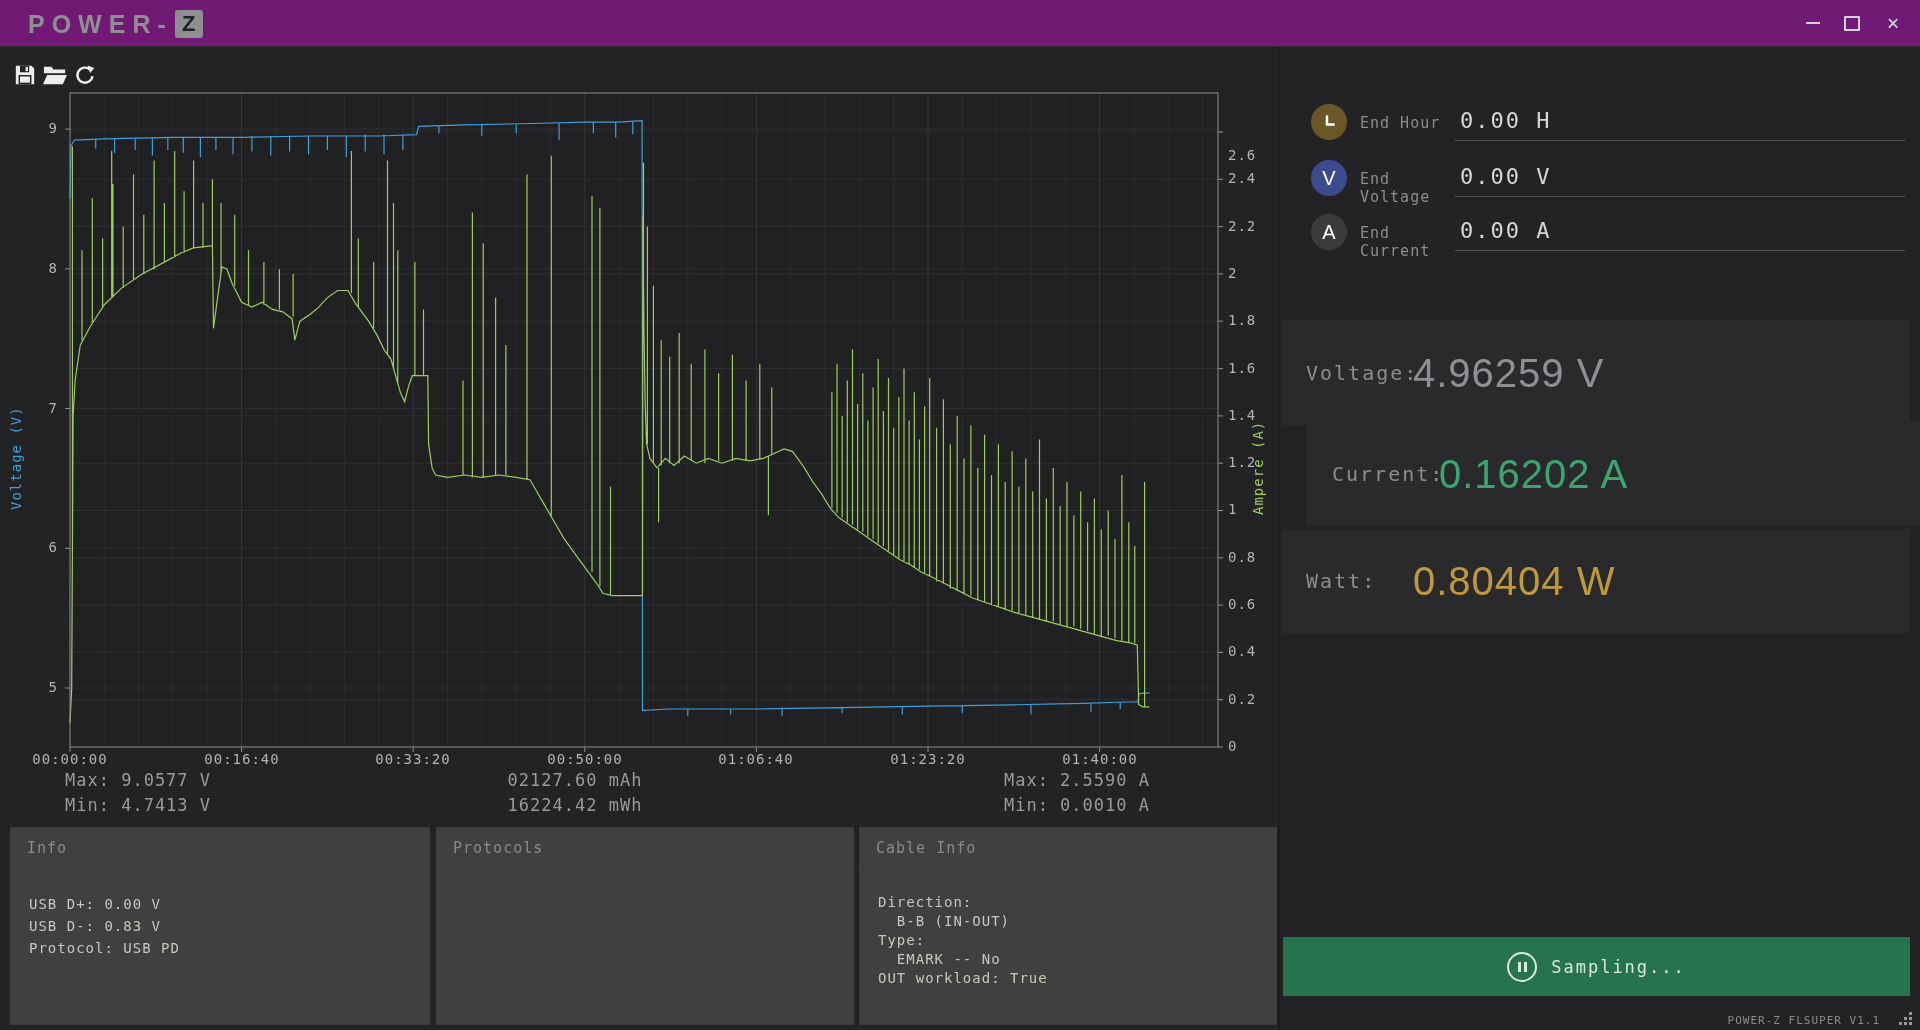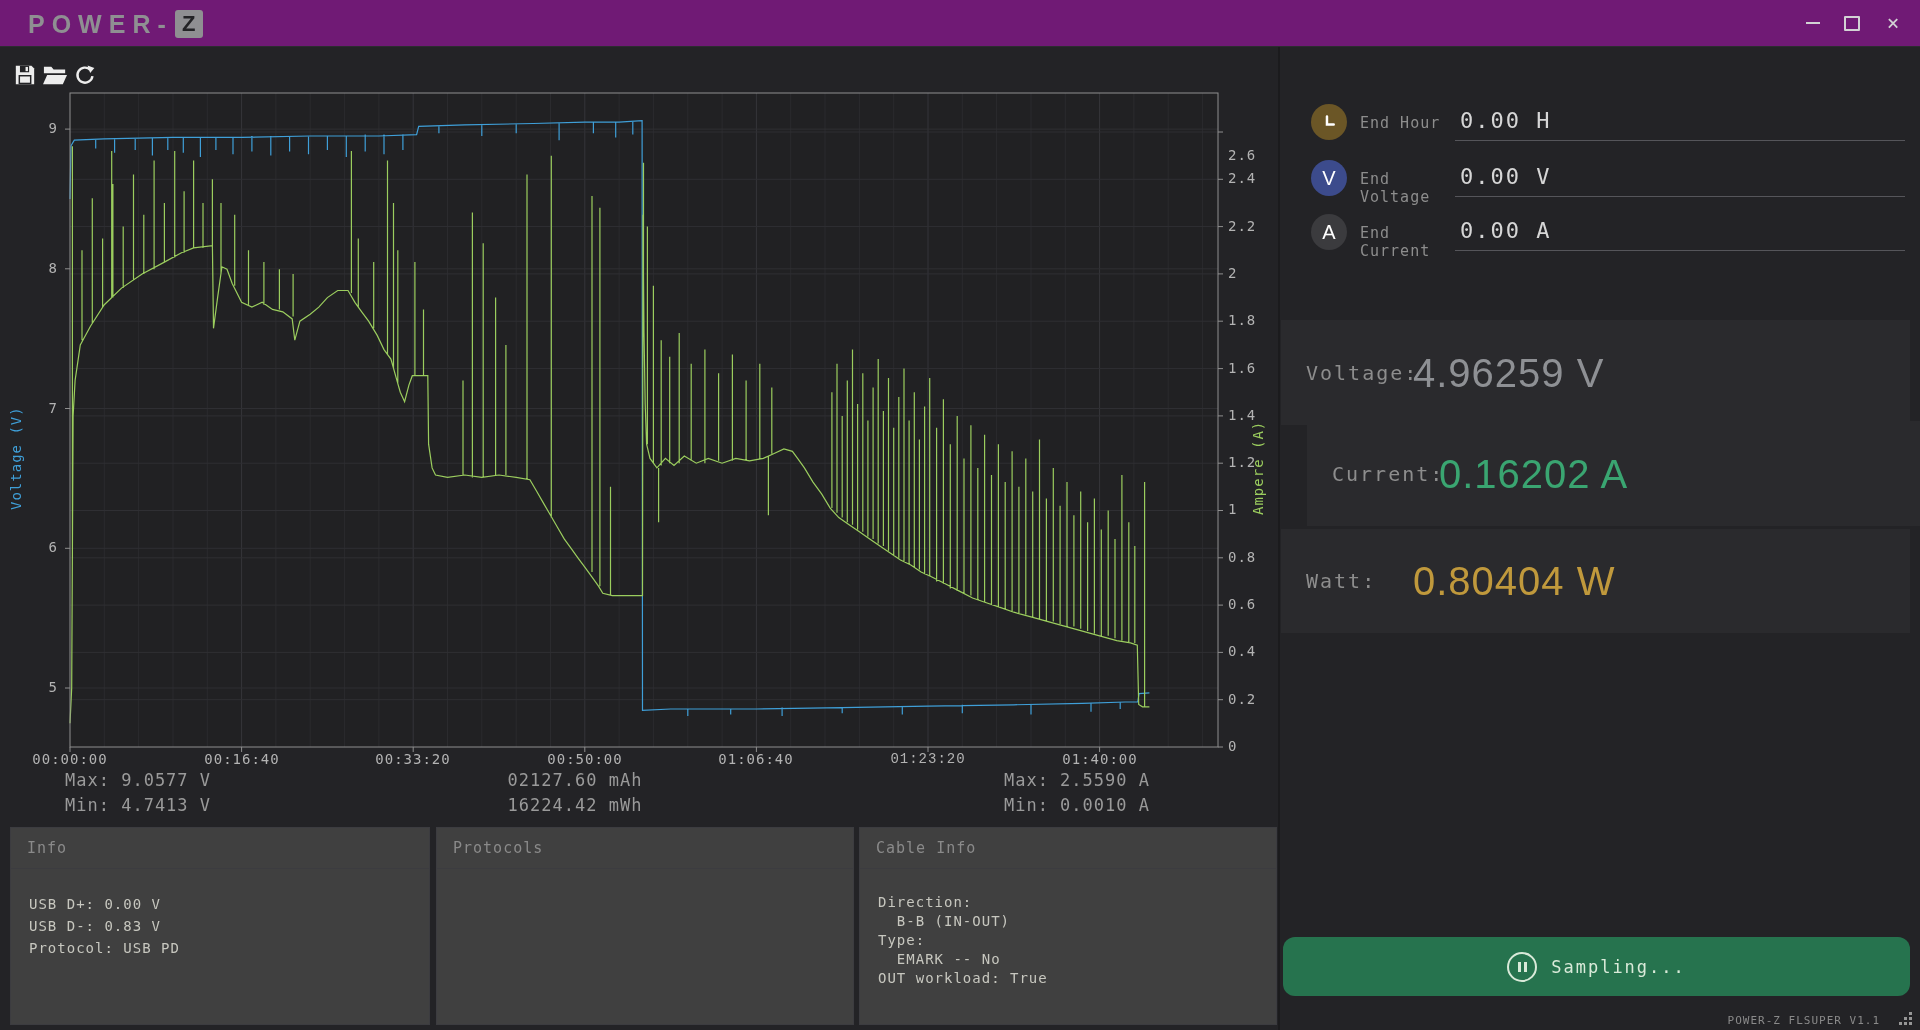--- a/index.html
+++ b/index.html
@@ -40,21 +40,21 @@
   #divider{left:1278px;top:47px;width:2px;height:983px;background:#1b1b1d;}
   .endrow-icon{position:absolute;left:1311px;width:36px;height:36px;border-radius:50%;display:flex;align-items:center;justify-content:center;
     color:#fff;font-size:20px;font-family:"Liberation Sans",sans-serif;}
   .endrow-label{position:absolute;left:1360px;width:100px;font-size:15px;color:#8d8d8d;letter-spacing:1px;}
   .endrow-value{position:absolute;left:1460px;font-size:22px;color:#d6d6d6;letter-spacing:2px;}
   .endrow-line{position:absolute;left:1455px;width:450px;height:1px;background:#55555a;}
   .reading{position:absolute;left:1281px;width:629px;height:105px;background:#2a2a2d;}
   .reading .rlabel{position:absolute;left:25px;top:50%;transform:translateY(-50%);font-size:20px;color:#8d8d8d;letter-spacing:2px;}
   .reading .rvalue{position:absolute;left:132px;top:50%;transform:translateY(-50%);
     font-family:"Liberation Sans",sans-serif;font-size:40px;letter-spacing:1px;}
-  #sampling-btn{left:1283px;top:937px;width:627px;height:59px;background:#26734e;border-radius:12px;
+  #sampling-btn{left:1283px;top:937px;width:627px;height:59px;background:#26734e;border-radius:0;
     display:flex;align-items:center;justify-content:center;gap:14px;cursor:pointer;}
   #sampling-btn .pcircle{width:26px;height:26px;border:2px solid #d9ead9;border-radius:50%;
     display:flex;align-items:center;justify-content:center;gap:3px;}
   #sampling-btn .pbar{width:3px;height:10px;background:#d9ead9;}
   #sampling-label{color:#d9ead9;font-size:17px;letter-spacing:2px;}
   #version{right:40px;top:1014px;font-size:11px;color:#8a8a8a;letter-spacing:1px;}
   #grip{right:8px;top:1022px;width:3px;height:3px;background:#969696;
     box-shadow:-5px 0 #969696,-10px 0 #969696,0 -5px #969696,-5px -5px #969696,0 -10px #969696;cursor:nwse-resize;}
 </style>
 </head>
@@ -200,21 +200,21 @@
       <div class="ticklabel atick" style="left:1164px;top:462px;">0.8</div>
       <div class="ticklabel atick" style="left:1164px;top:509px;">0.6</div>
       <div class="ticklabel atick" style="left:1164px;top:556px;">0.4</div>
       <div class="ticklabel atick" style="left:1164px;top:604px;">0.2</div>
       <div class="ticklabel atick" style="left:1164px;top:651px;">0</div>
       <div class="ticklabel ttick" style="left:-42px;top:664px;">00:00:00</div>
       <div class="ticklabel ttick" style="left:130px;top:664px;">00:16:40</div>
       <div class="ticklabel ttick" style="left:301px;top:664px;">00:33:20</div>
       <div class="ticklabel ttick" style="left:473px;top:664px;">00:50:00</div>
       <div class="ticklabel ttick" style="left:644px;top:664px;">01:06:40</div>
-      <div class="ticklabel ttick" style="left:816px;top:664px;font-family:Liberation Mono, monospace;">01:23:20</div>
+      <div class="ticklabel ttick" style="left:816px;top:664px;">01:23:20</div>
       <div class="ticklabel ttick" style="left:988px;top:664px;">01:40:00</div>
     </div>
 </div>
 <div class="abs axis-title" id="vaxis-title">Voltage (V)</div>
 <div class="abs axis-title" id="aaxis-title">Ampere (A)</div>
 
 <div class="stat" style="left:65px;top:770px;">Max: 9.0577 V</div>
 <div class="stat" style="left:65px;top:795px;">Min: 4.7413 V</div>
 <div class="stat" style="left:450px;top:770px;width:250px;text-align:center;">02127.60 mAh</div>
 <div class="stat" style="left:450px;top:795px;width:250px;text-align:center;">16224.42 mWh</div>

